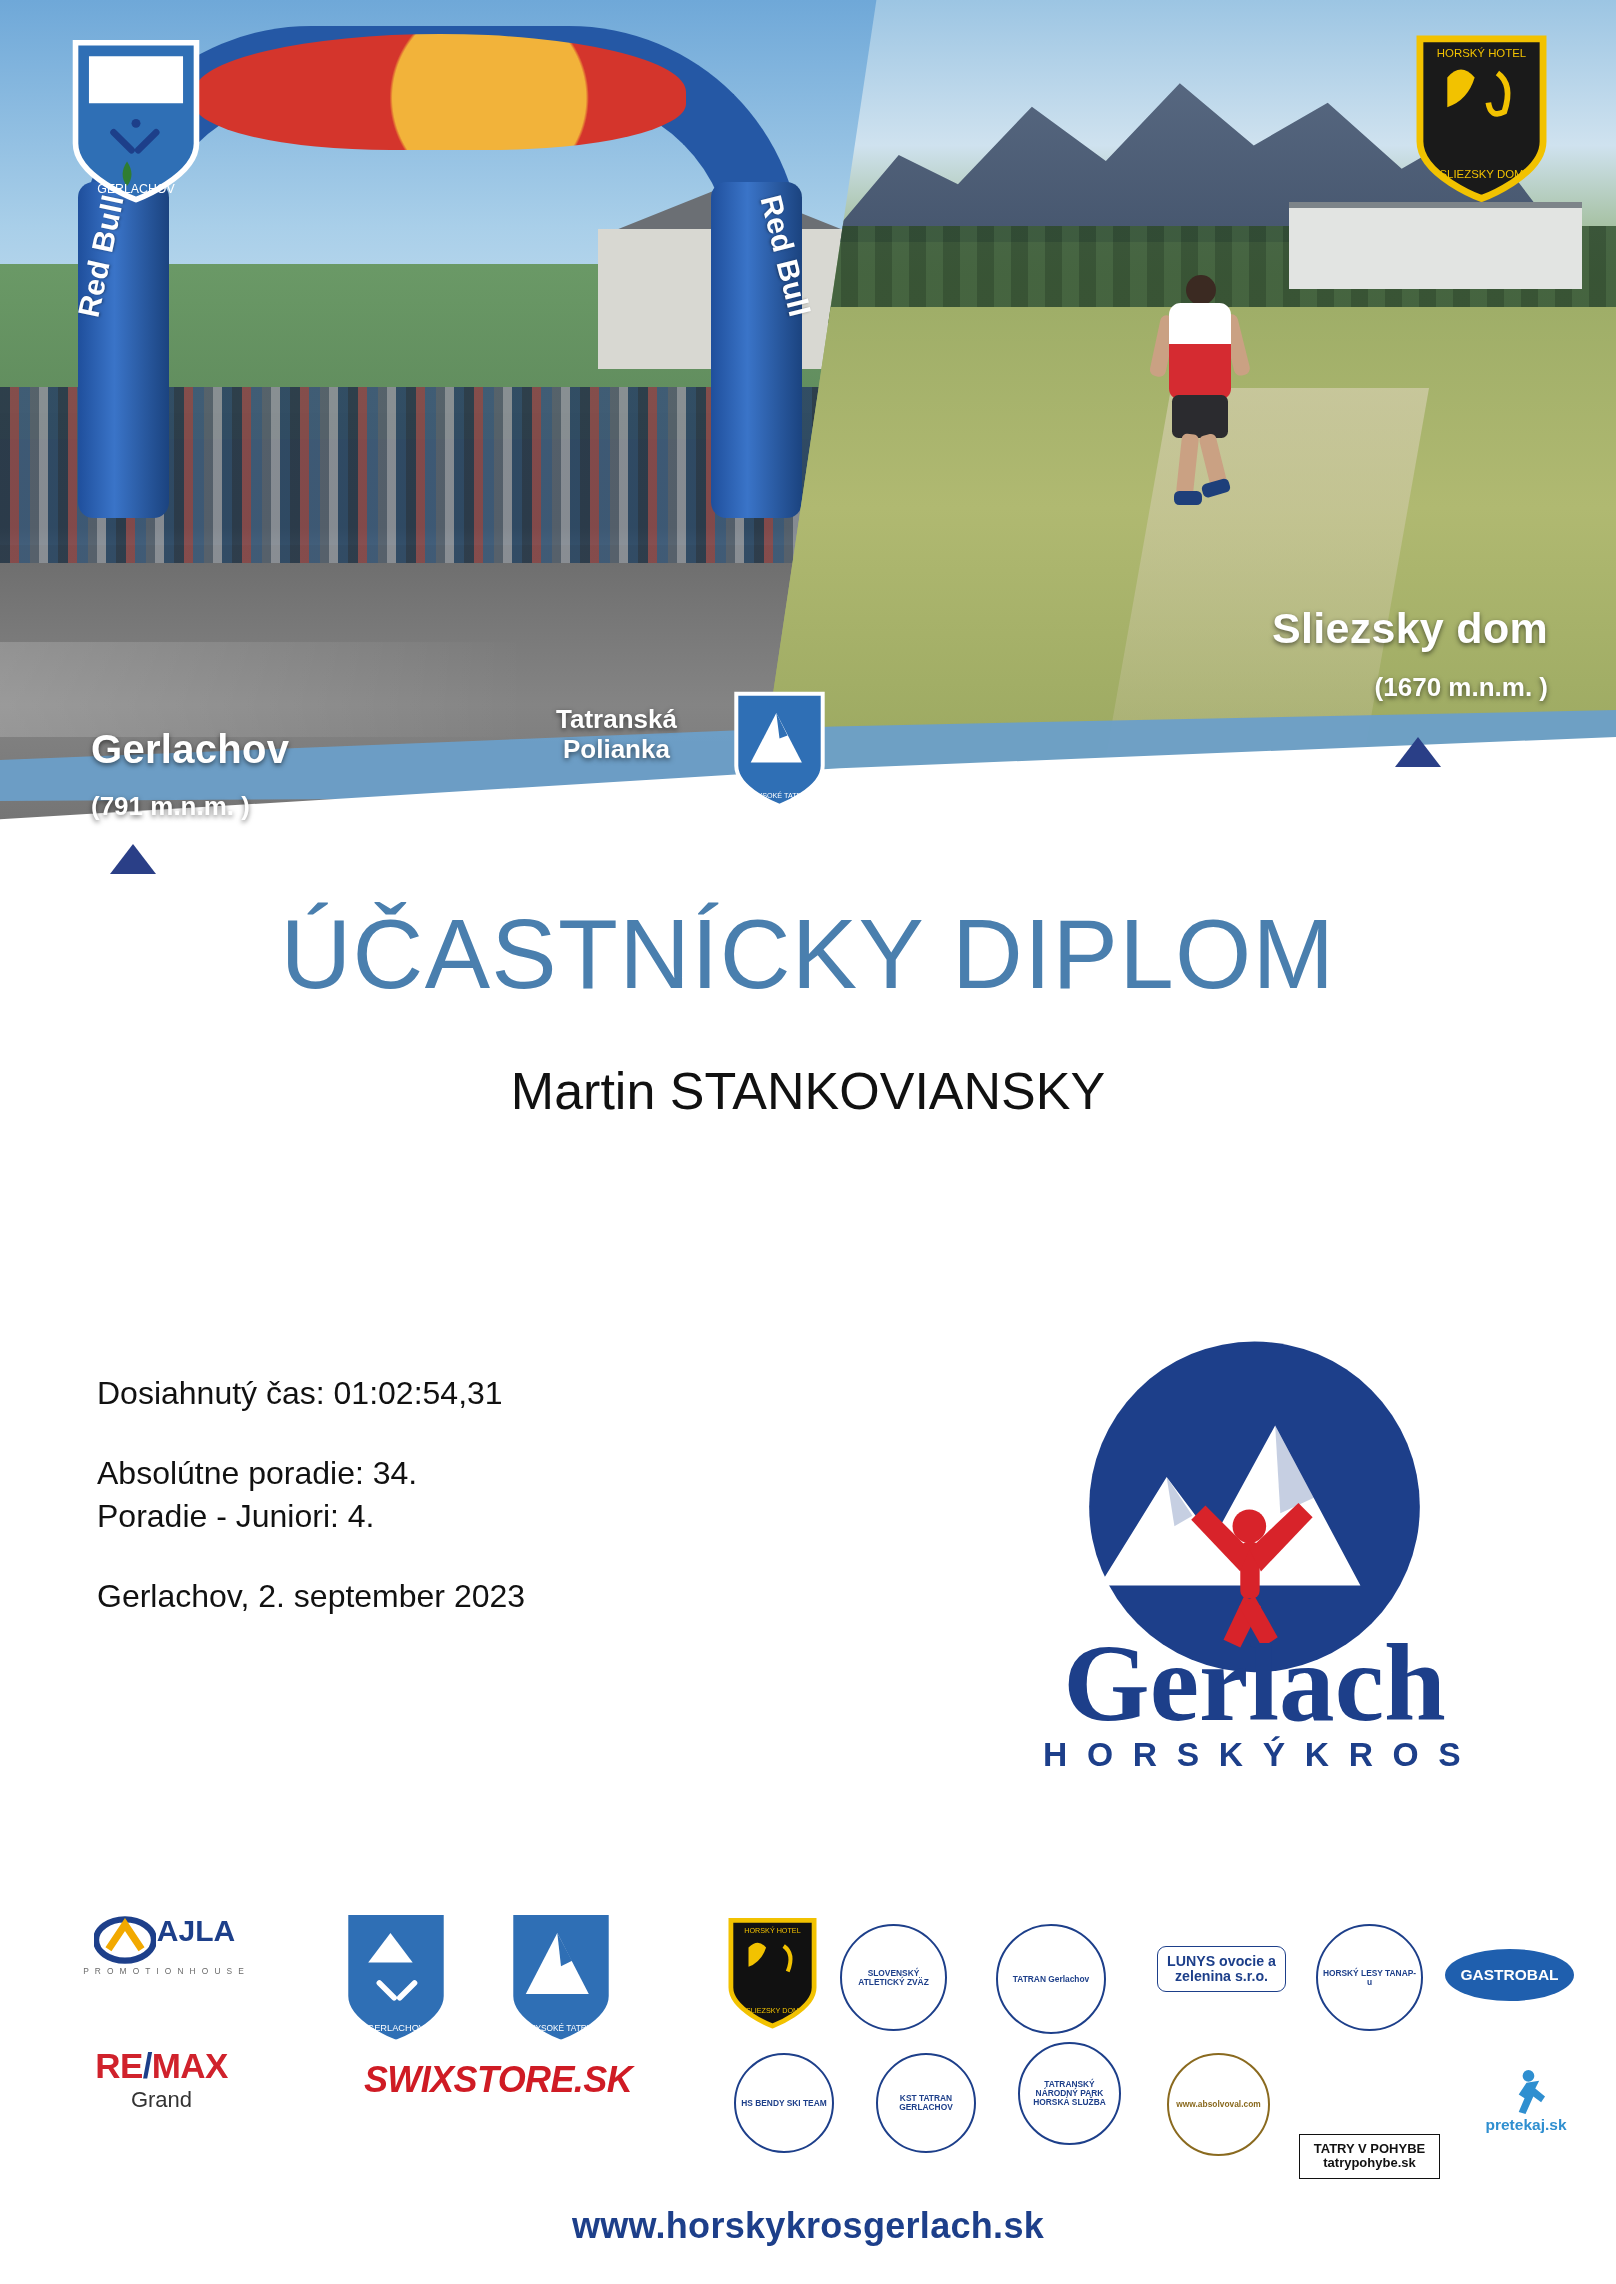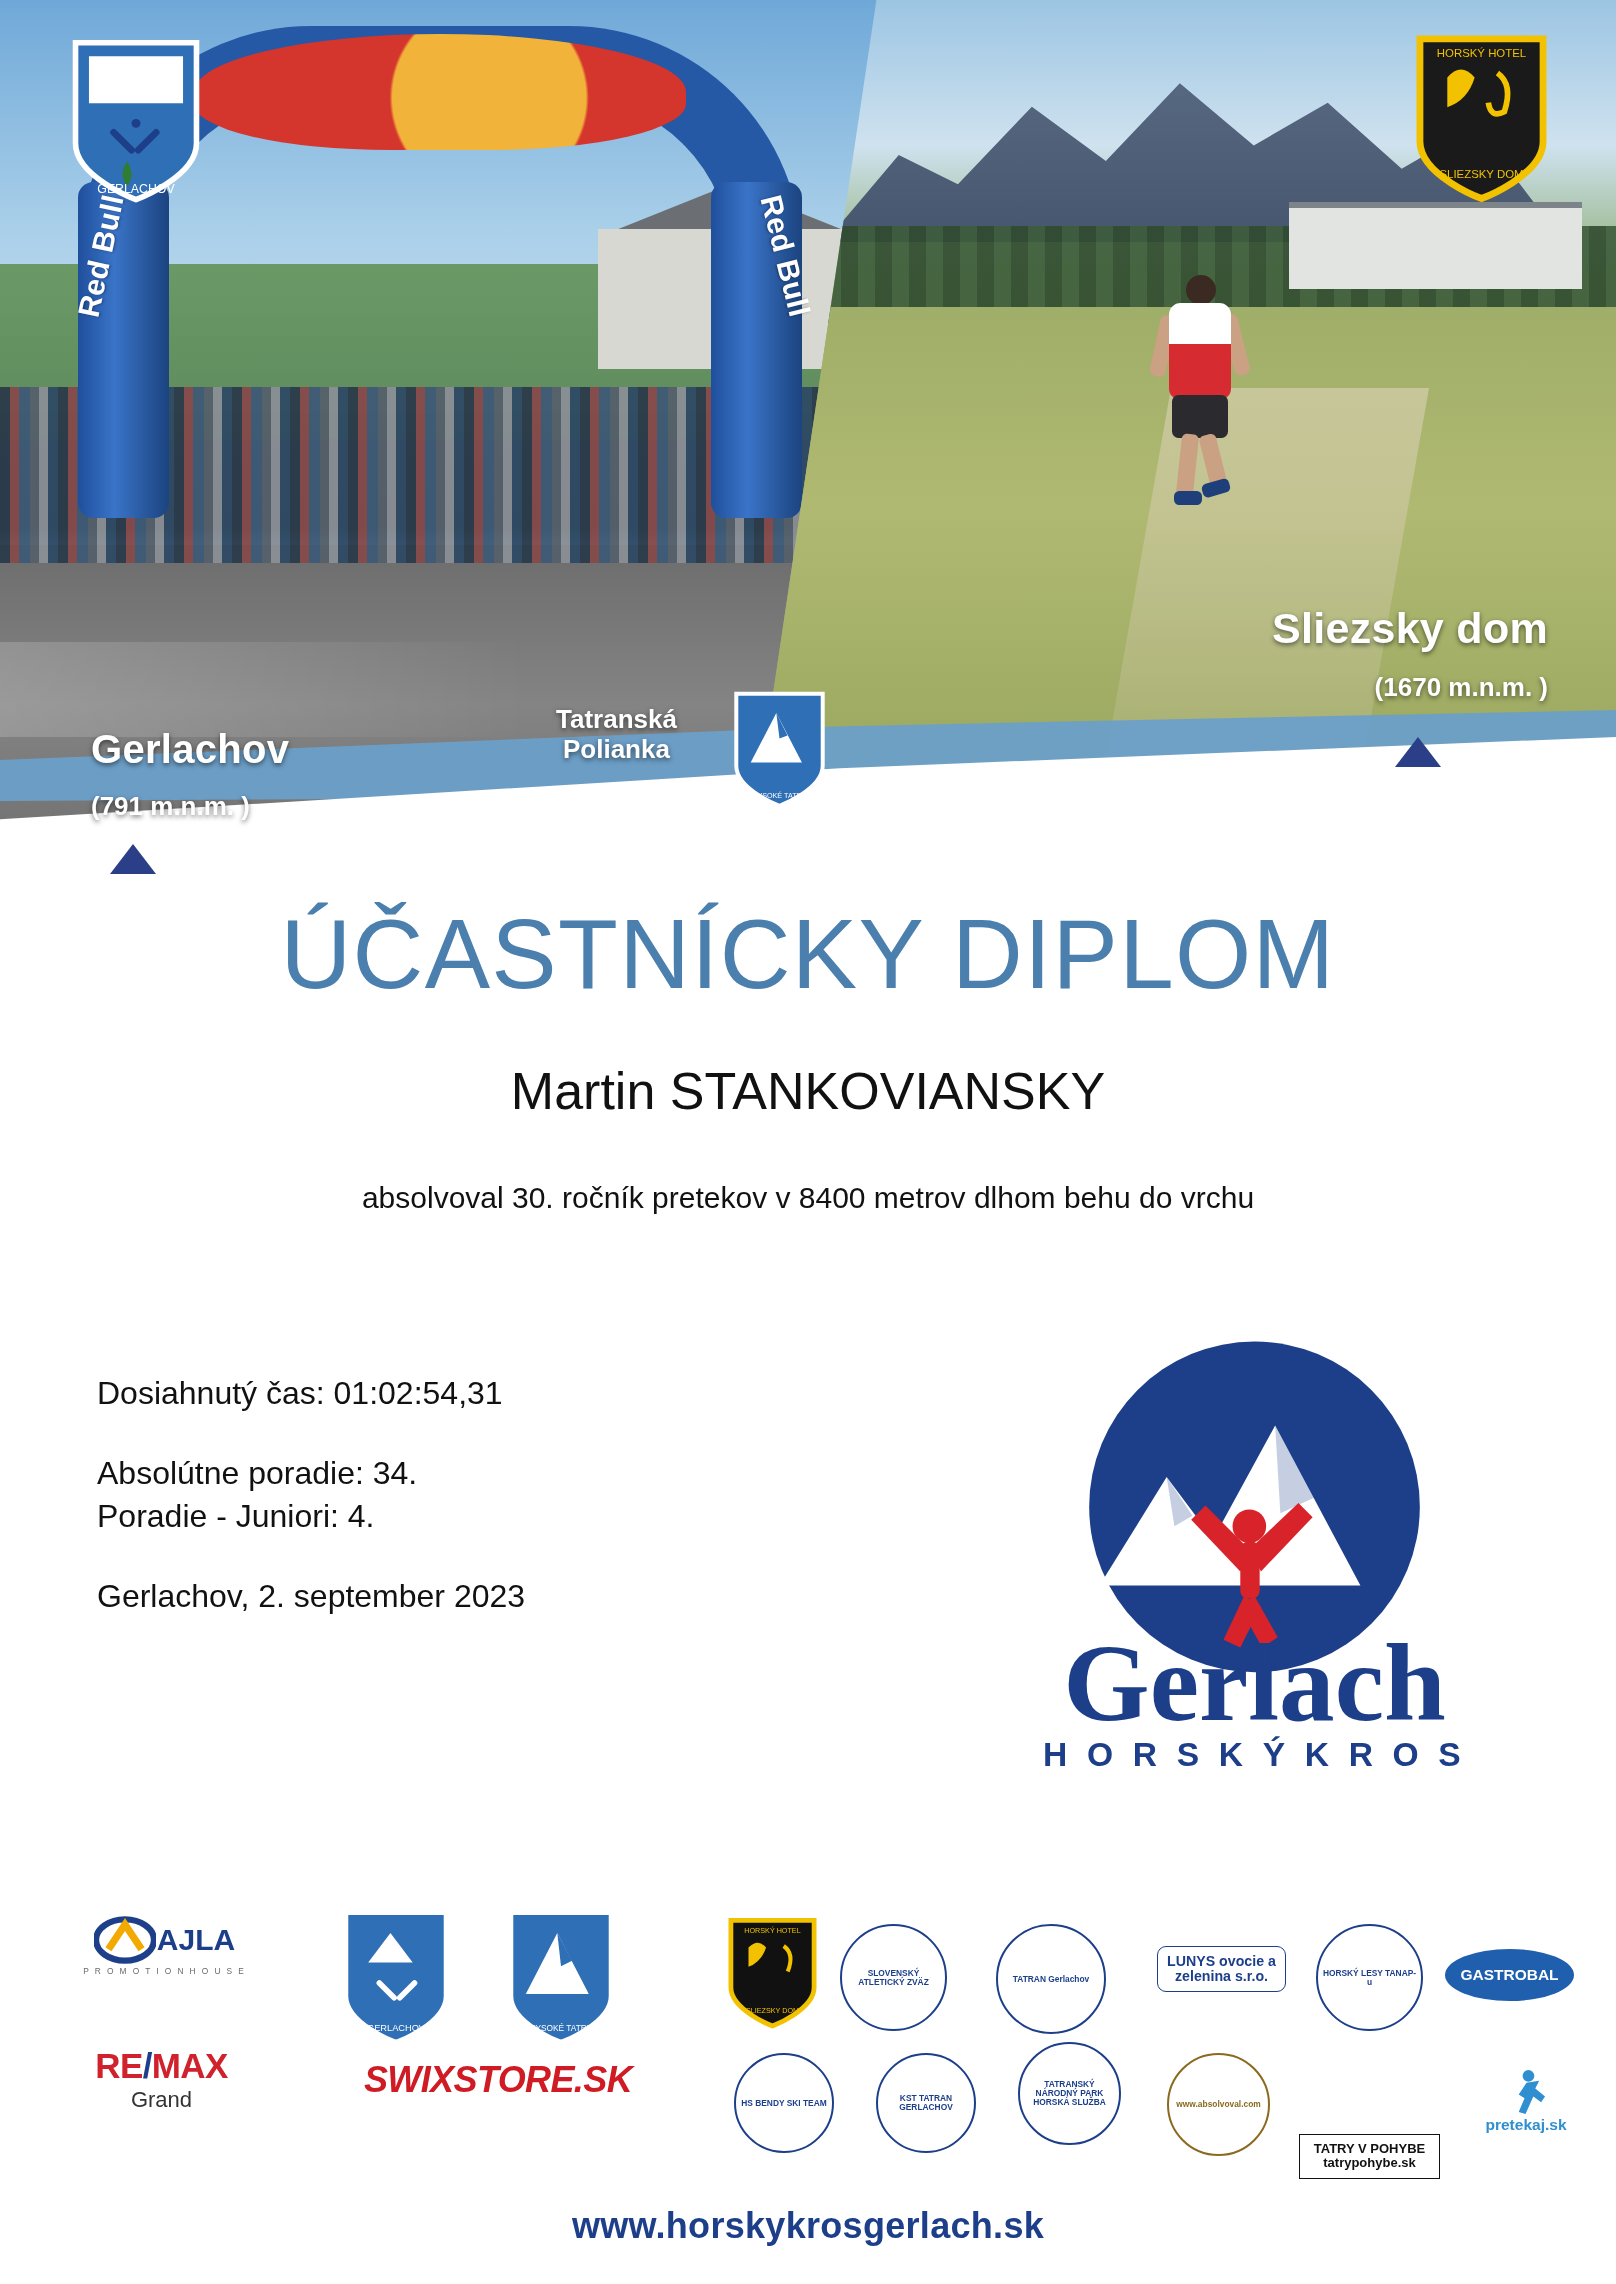--- a/index.html
+++ b/index.html
@@ -346,21 +346,20 @@
     <span class="main">Sliezsky dom</span>
     <span class="sub">(1670 m.n.m. )</span>
   </div>
 </div>
 
 <div class="title">ÚČASTNÍCKY DIPLOM</div>
 
 <div class="person">Martin STANKOVIANSKY</div>
 
 <div class="desc">
-  <div>absolvoval 30. ročník pretekov v 8400 metrov dlhom behu do vrchu</div>
 </div>
 
 <div class="details">
   <div class="row">Dosiahnutý čas: 01:02:54,31</div>
   <div class="gap-lg"></div>
   <div class="row">Absolútne poradie: 34.</div>
   <div class="row">Poradie - Juniori: 4.</div>
   <div class="gap-lg"></div>
   <div class="row">Gerlachov, 2. september 2023</div>
 </div>
@@ -380,21 +379,21 @@
       <path d="M180 204 l18 32 l-12 8 l-18 -32 Z"></path>
     </g>
     <text x="180" y="300" text-anchor="middle" font-family="Liberation Serif, serif" font-size="86" font-weight="700" fill="#1d3f8a">Gerlach</text>
     <text x="180" y="336" text-anchor="middle" font-family="Liberation Sans, sans-serif" font-size="26" letter-spacing="4" font-weight="700" fill="#1d3f8a">H O R S K Ý   K R O S</text>
   </svg>
 </div>
 
 <div class="sponsors">
 
   <div class="sp" style="left:58px; top:26px; width:213px;">
-    <div style="display:flex;align-items:center;justify-content:center;gap:1px;">
+    <div style="display:flex;justify-content:center;gap:1px;">
       <svg width="62" height="52" viewBox="0 0 60 50">
           <ellipse cx="30" cy="25" rx="28" ry="20" fill="none" stroke="#1d3f8a" stroke-width="6"></ellipse>
           <path d="M14 34 L30 10 L46 34" fill="none" stroke="#f2a900" stroke-width="7"></path>
         </svg>
       <span class="ajla-text">AJLA</span>
     </div>
     <div class="ajla-sub">P R O M O T I O N   H O U S E</div>
   </div>
 
   <div class="sp" style="left:55px; top:158px; width:213px;">

